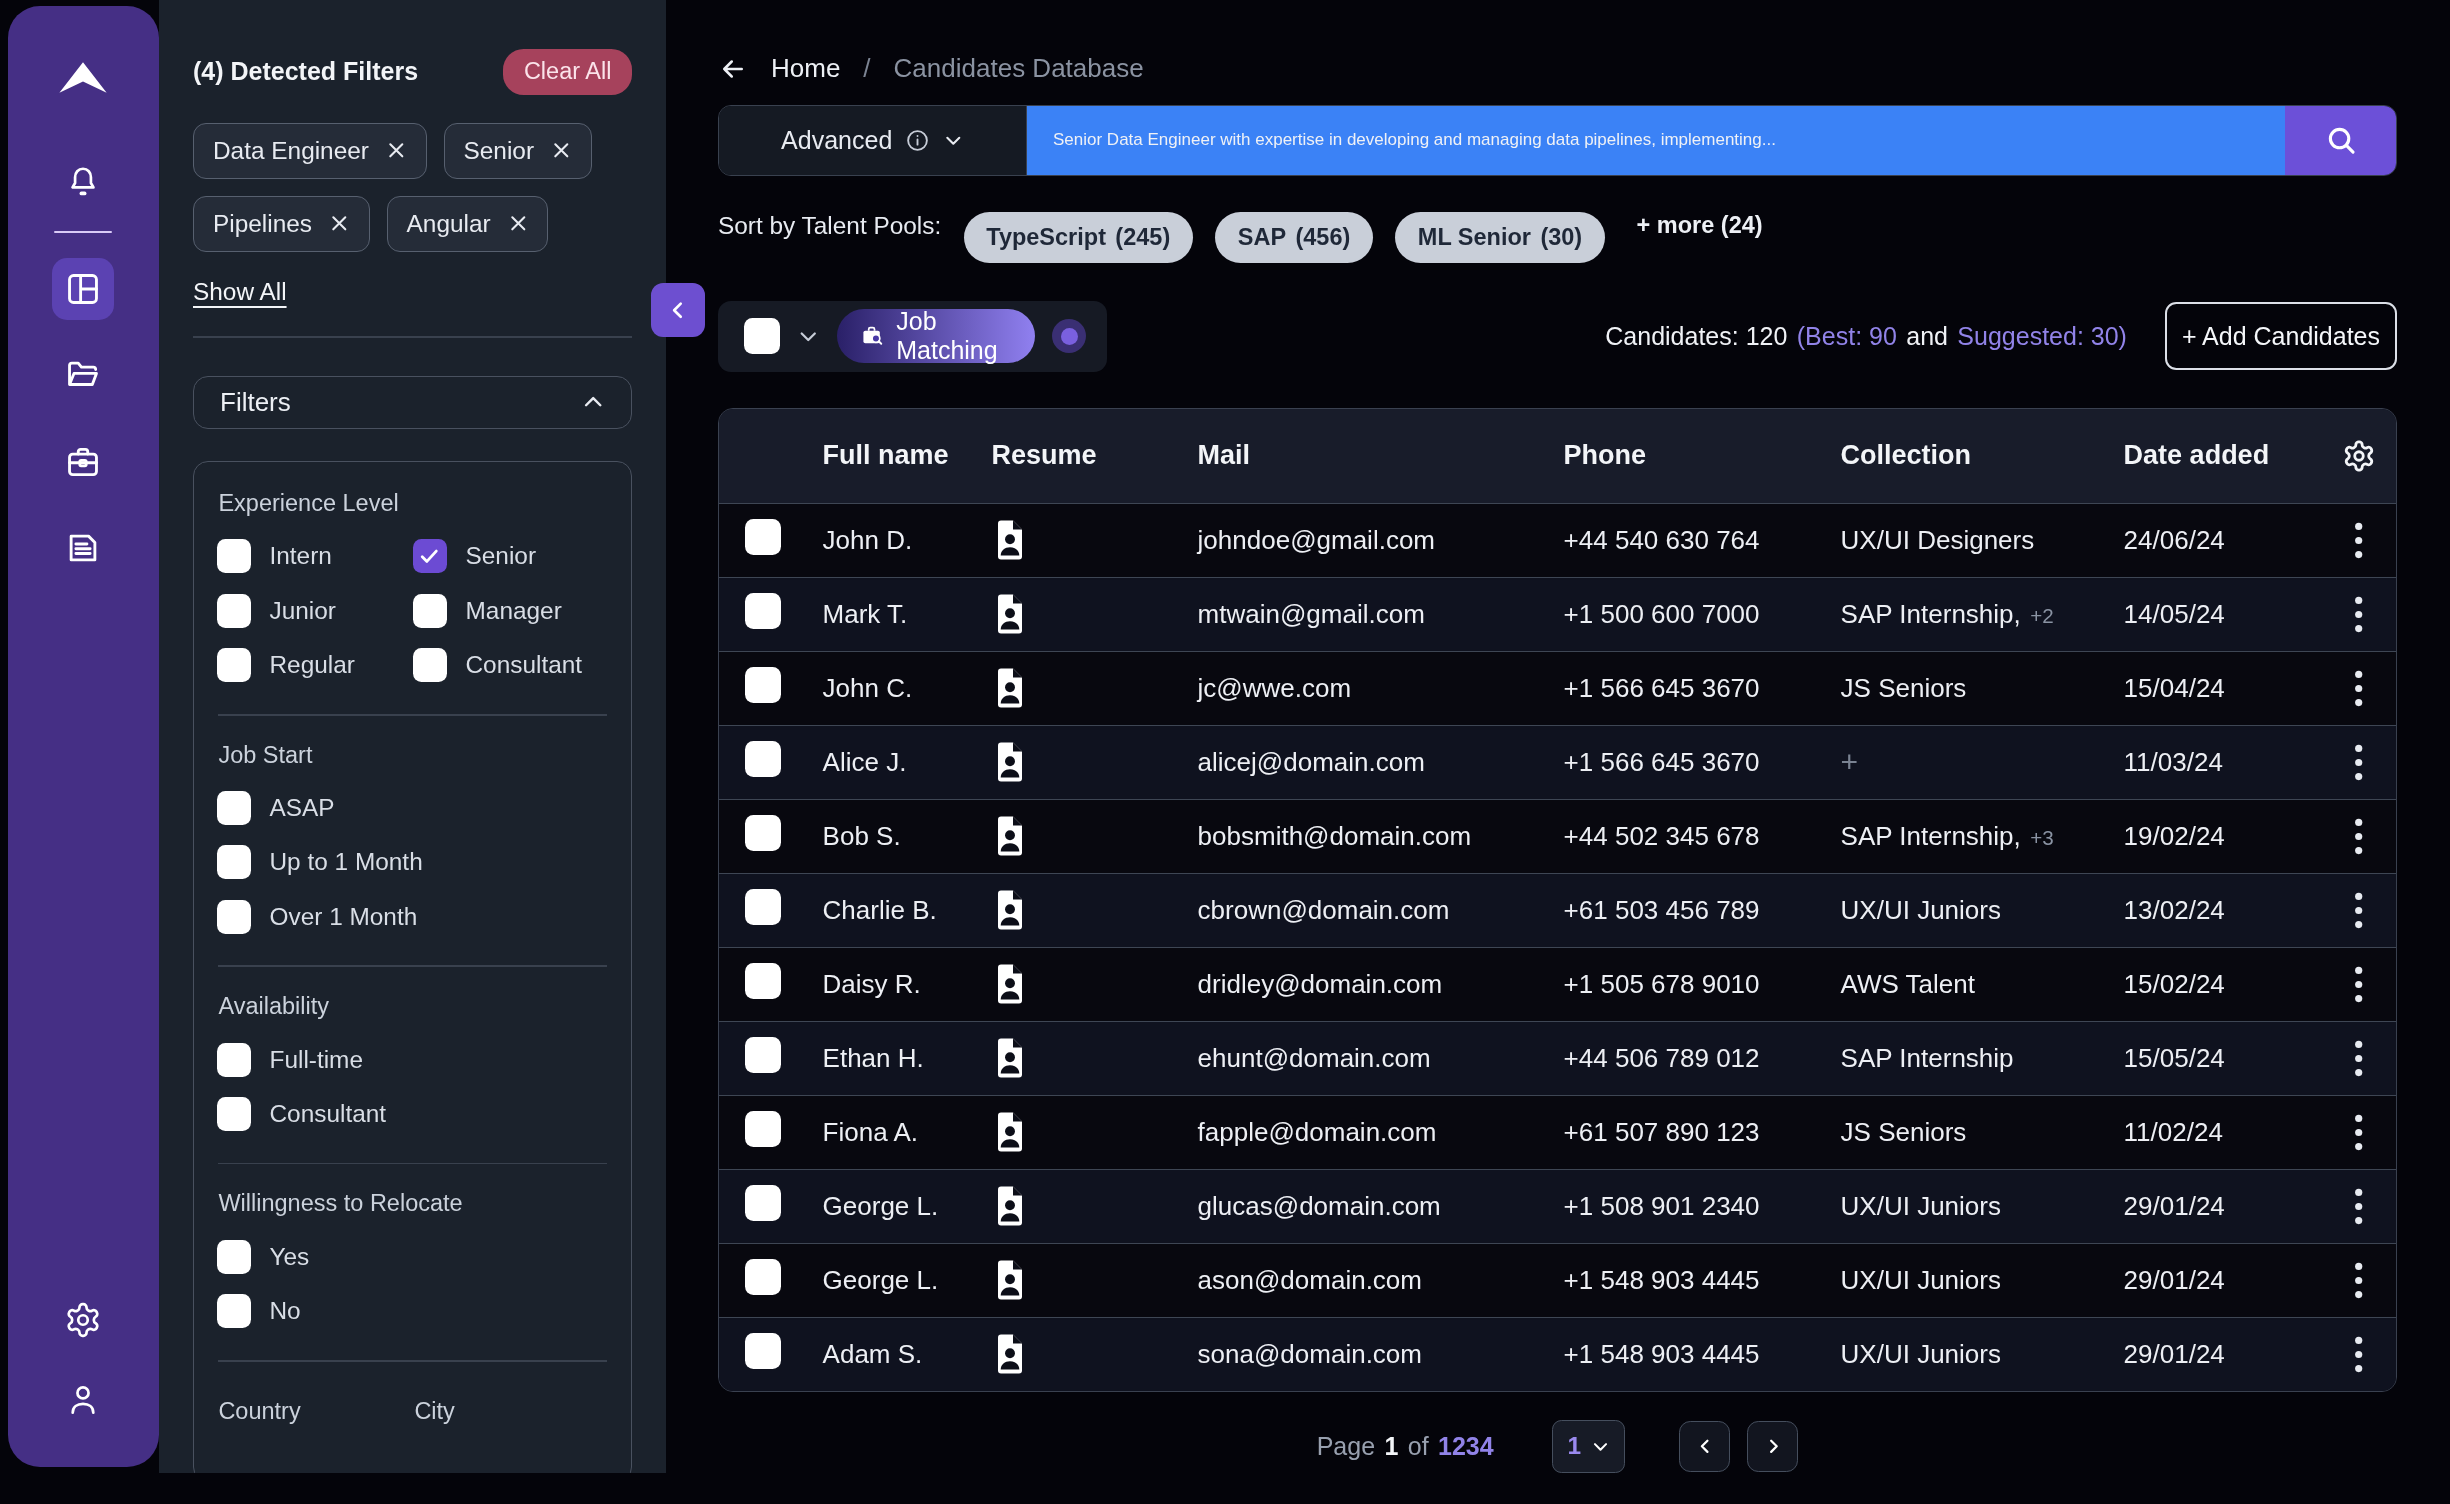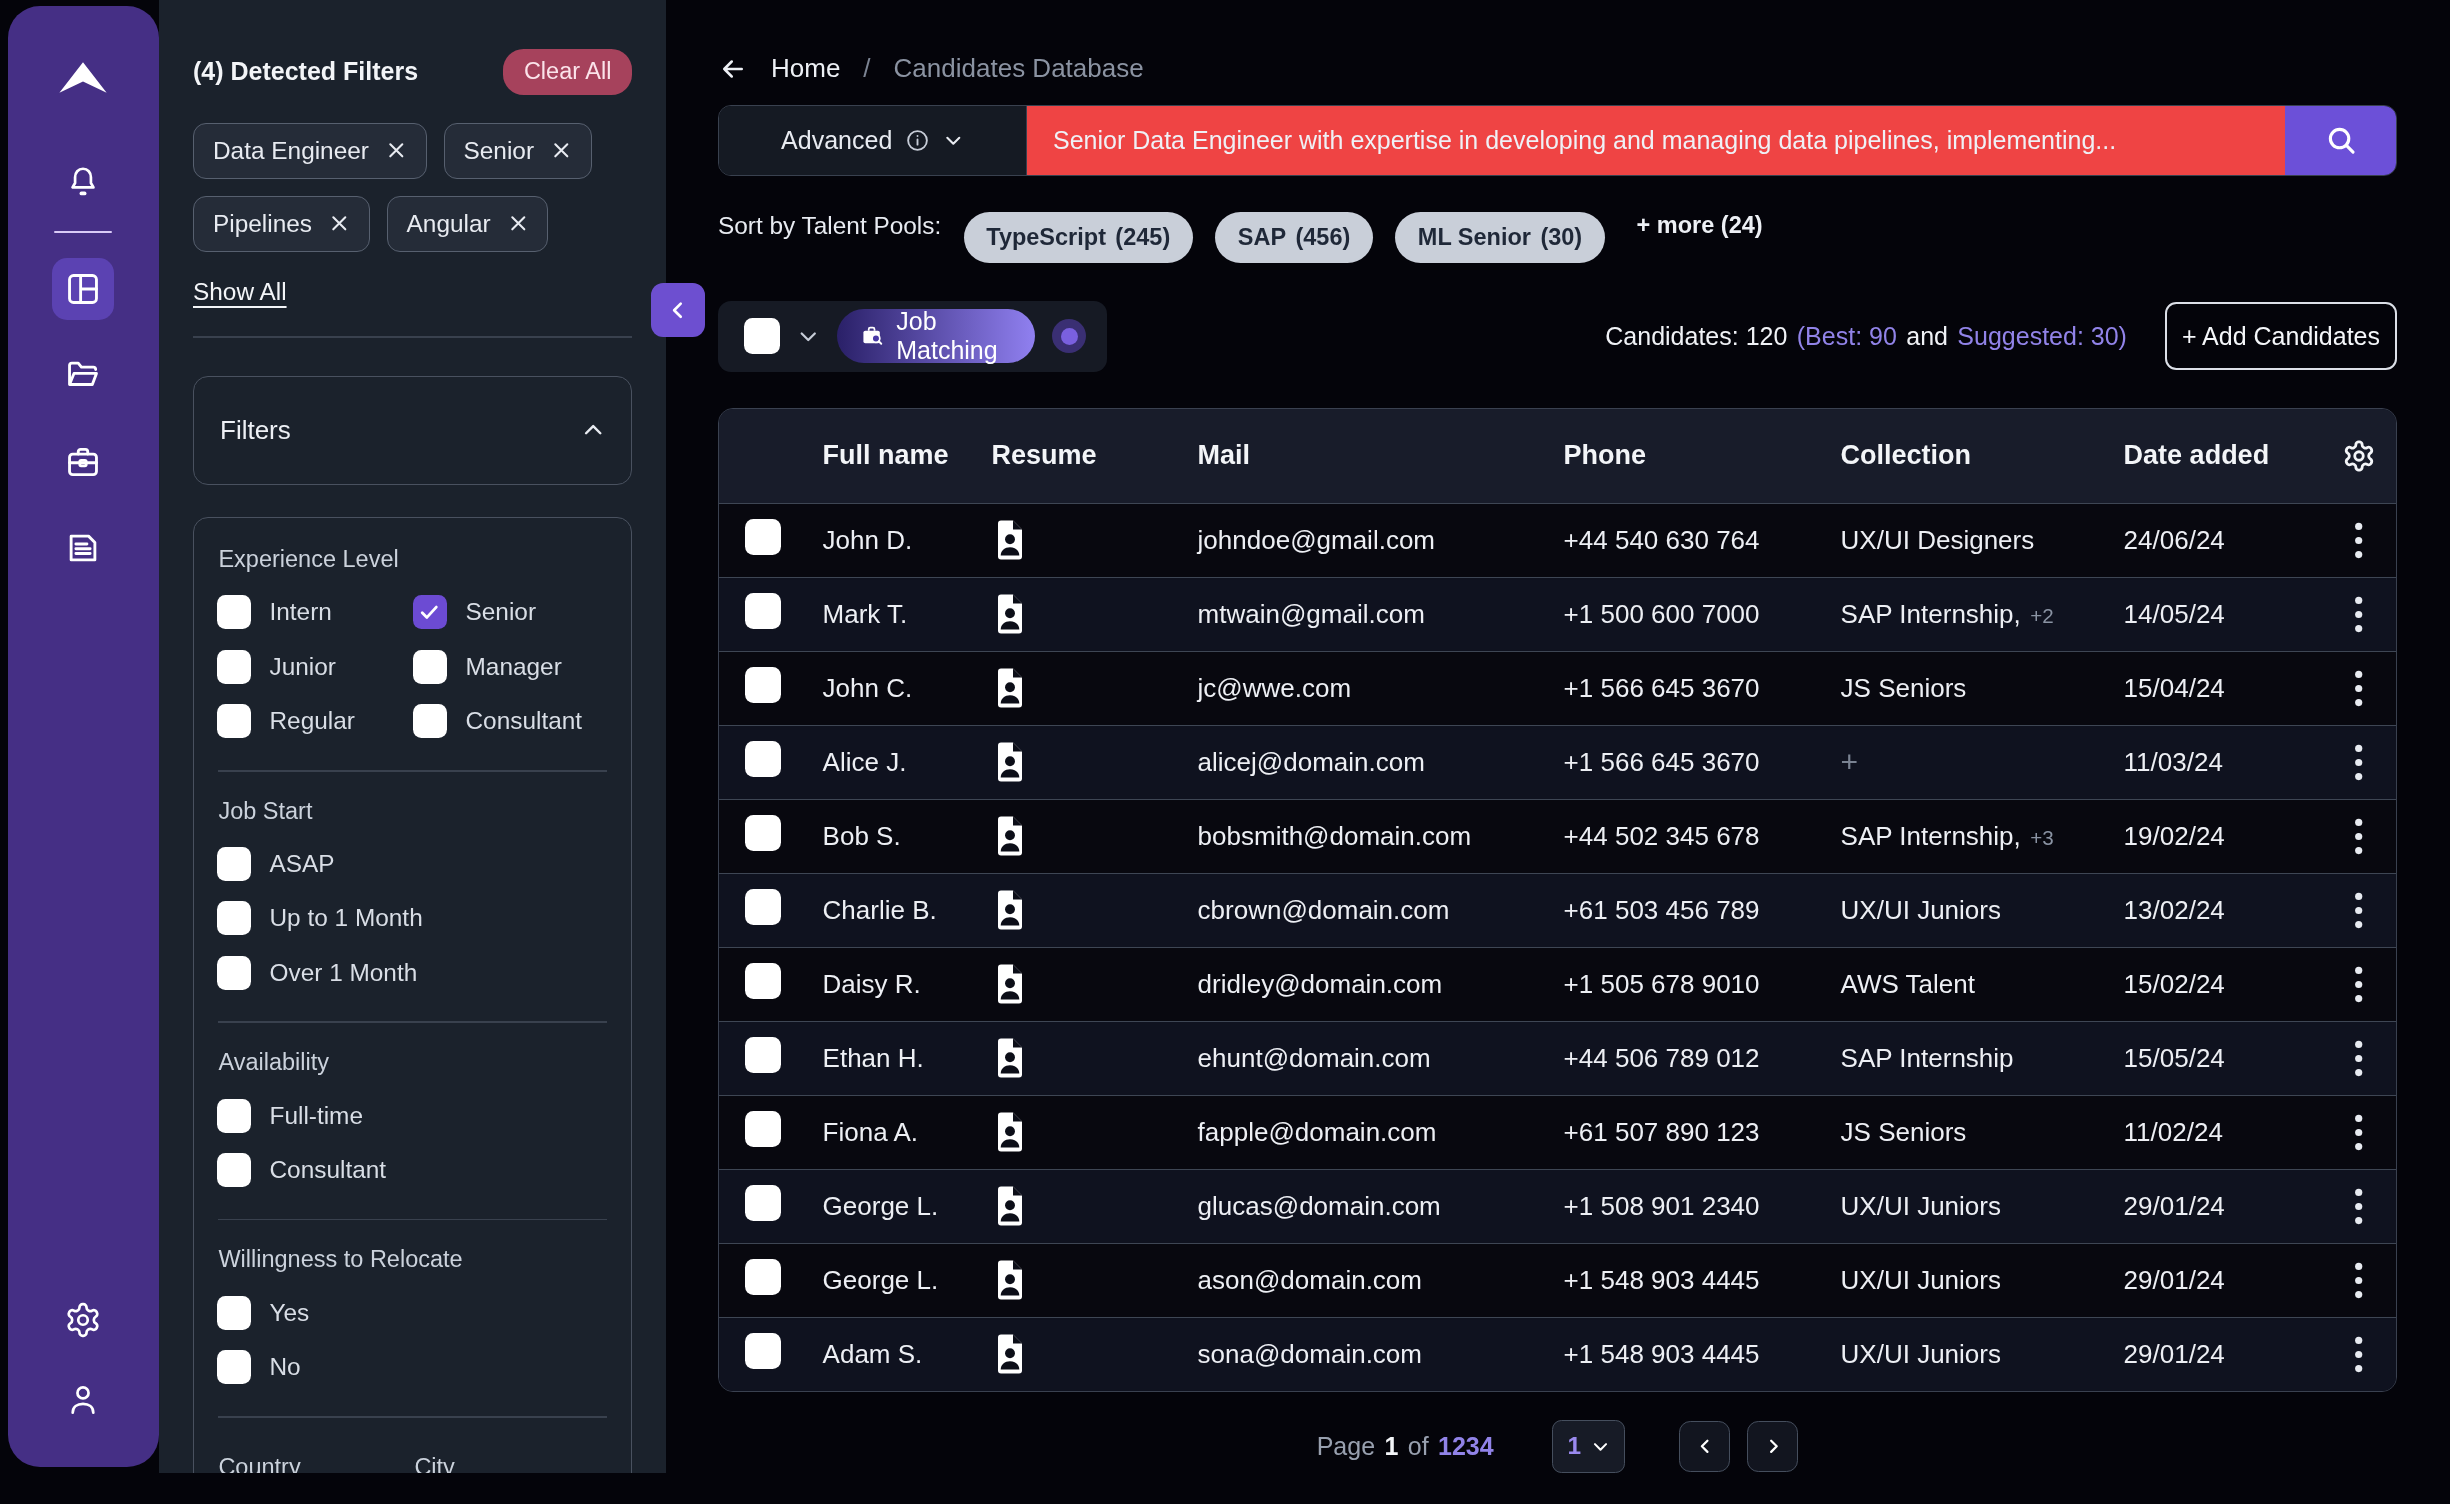--- a/index.html
+++ b/index.html
@@ -20,21 +20,21 @@
 
   
   .panel{flex:none;width:507px;background:#1B222C;padding:0 34px;overflow:hidden}
   .panel-head{margin-top:49px;display:flex;align-items:center;justify-content:space-between}
   .panel-title{font-size:25px;font-weight:600;color:#F3F5F8}
   .clear-all{background:#A6425C;color:#FBE3EA;font-size:23.5px;padding:9.4px 20.6px;border-radius:20.6px;border:none;cursor:pointer;font-family:inherit}
   .chips{margin-top:28px;display:flex;flex-wrap:wrap;gap:17px}
   .chip{display:flex;align-items:center;gap:17px;padding:13px 19px;border:1.9px solid #57606F;border-radius:13px;background:#252C38;font-size:24.4px;color:#E8EBF1;cursor:pointer}
   .show-all{margin-top:26px;display:inline-block;font-size:24.4px;color:#F3F5F8;text-decoration:underline;text-underline-offset:5.6px;cursor:pointer}
   .pdiv{margin-top:30px;height:1.9px;background:#39414E}
-  .filters-box{margin-top:38px;border:1.9px solid #49515F;border-radius:15px;padding:38px 26px;display:flex;align-items:center;justify-content:space-between;cursor:pointer}
+  .filters-box{margin-top:38px;border:1.9px solid #49515F;border-radius:15px;padding:10px 26px;display:flex;align-items:center;justify-content:space-between;cursor:pointer}
   .filters-box span{font-size:26px;color:#EDF0F5}
   .sections-box{margin-top:32px;border:1.9px solid #49515F;border-radius:15px;padding:24.4px 22.5px 56px}
   .f-title{font-size:23.5px;color:#CBD2DC;margin:3.8px 1.9px 17px}
   .opts{display:grid;grid-template-columns:1fr;row-gap:9.4px}
   .opts.cols2{grid-template-columns:1fr 1fr}
   .opt{display:flex;align-items:center;gap:19px;height:45px;cursor:pointer}
   .cb{flex:none;width:34px;height:34px;border-radius:8.4px;background:#fff;display:flex;align-items:center;justify-content:center}
   .cb.checked{background:#6C4BD3}
   .opt-label{font-size:24.4px;color:#D9DEE6}
   .sdiv{height:1.9px;background:#39414E;margin:26px 1.9px}
@@ -47,21 +47,21 @@
   
   .main{flex:1;padding:0 53px 0 52px;position:relative}
   .crumbs{margin-top:53px;display:flex;align-items:center;gap:23px;font-size:26px}
   .crumb-home{color:#EDF0F5}
   .crumb-sep{color:#7C8493}
   .crumb-cur{color:#8B93A2}
 
   .searchbar{margin-top:20.6px;height:71px;display:flex;border:1.9px solid #39414F;border-radius:13px;overflow:hidden}
   .adv{flex:none;width:308px;background:#151A23;display:flex;align-items:center;justify-content:center;gap:13px;border-right:1.9px solid #39414F;cursor:pointer}
   .adv span{font-size:25px;color:#E8EBF1}
-  .query{flex:1;background:#ef4444;border:none;outline:none;color:#EFF1F6;font-size:25px;padding:0 26px;font-family:inherit;white-space:nowrap;overflow:hidden;text-overflow:ellipsis}
+  .query{flex:1;background:#3b82f6;border:none;outline:none;color:#EFF1F6;font-size:17px;padding:0 26px;font-family:inherit;white-space:nowrap;overflow:hidden;text-overflow:ellipsis}
   .search-btn{flex:none;width:111px;background:#6C50D8;border:none;display:flex;align-items:center;justify-content:center;cursor:pointer}
 
   .pools{margin-top:36px;display:flex;align-items:flex-start;gap:22.5px}
   .pools-label{font-size:24.4px;color:#E8EBF1}
   .pool-chip{background:#C9CFD9;color:#1F2838;font-size:23.5px;font-weight:600;padding:12.2px 22.5px;border-radius:26px;display:flex;gap:9.4px;cursor:pointer}
   .pools-more{font-size:23.5px;font-weight:600;color:#EDF0F5;margin-left:9.4px}
 
   .toolbar{margin-top:38px;display:flex;align-items:center;justify-content:space-between}
   .jm-box{width:389px;height:71px;background:#161A24;border-radius:13px;display:flex;align-items:center;padding:0 20.6px 0 26px;gap:17px}
   .cb-big{flex:none;width:36px;height:36px;border-radius:8.4px;background:#fff;cursor:pointer}

